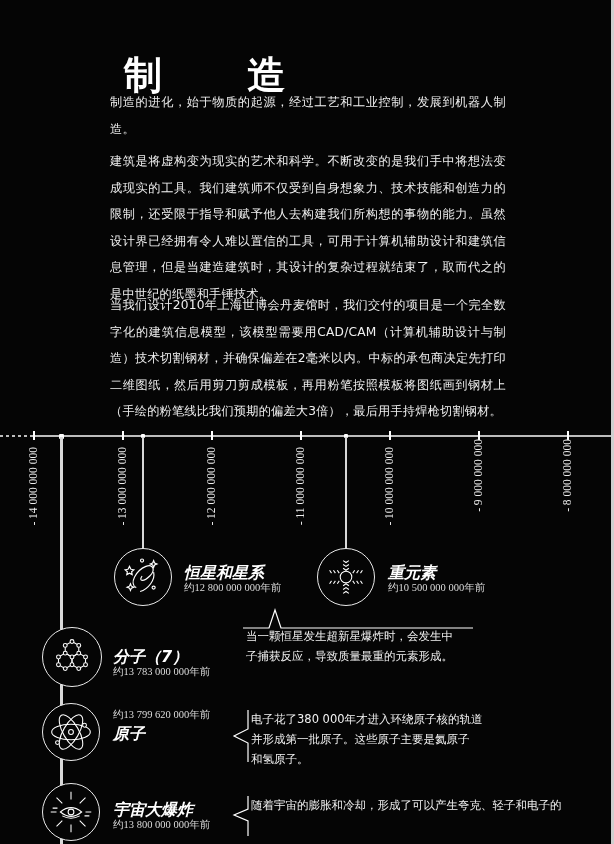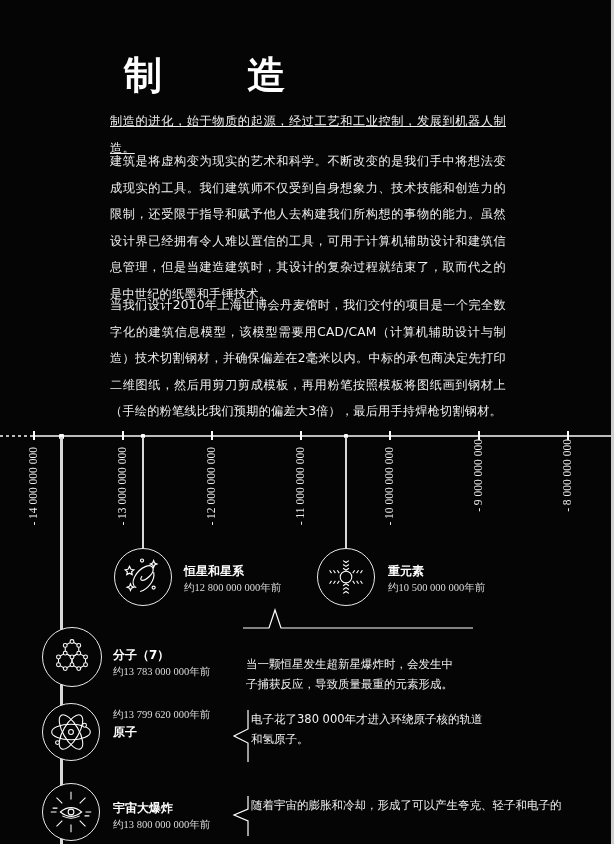--- a/index.html
+++ b/index.html
@@ -12,39 +12,39 @@
   .right-edge { position: absolute; right: 0; top: 0; width: 3px; height: 844px; background: #cfcfcf; }
   .title {
     position: absolute; left: 108px; top: 36px;
     font-size: 38px; font-weight: bold; letter-spacing: 36px; line-height: 46px;
   }
   .para {
     position: absolute; left: 110px; width: 396px;
     font-size: 12.2px; line-height: 26.5px; color: #f0f0f0; letter-spacing: 0.2px;
     text-align: justify;
   }
-  .p0 { top: 108px; text-decoration: underline; }
+  .p0 { top: 89px; }
   .p1 { top: 148px; }
   .p2 { top: 292px; }
 
   .axis { position: absolute; left: 0; top: 435px; width: 611px; height: 2px; background: #bdbdbd; }
   .axis-dash { position: absolute; left: 0; top: 435px; width: 33px; height: 2px;
     background: repeating-linear-gradient(90deg, #bdbdbd 0 3px, transparent 3px 6px); }
   .tick { position: absolute; top: 431px; width: 1.5px; height: 9px; background: #fff; }
   .tick-label {
     position: absolute; top: 447px; width: 80px; height: 14px;
     font-family: "Liberation Serif", serif; font-size: 11.5px; color: #eee;
     transform-origin: 0 0; white-space: nowrap; text-align: right;
   }
   .vline { position: absolute; background: #d8d8d8; }
   .dot { position: absolute; width: 5px; height: 5px; background: #fff; border-radius: 1px; }
 
   .node { position: absolute; border: 1.5px solid #eaeaea; border-radius: 50%; box-sizing: border-box; background: #050505; }
   .node svg { position: absolute; left: 0; top: 0; width: 100%; height: 100%; }
-  .ev-title { position: absolute; font-size: 12px; font-weight: bold; color: #fff; white-space: nowrap; }
+  .ev-title { position: absolute; font-size: 16px; font-weight: bold; color: #fff; white-space: nowrap; font-style: italic; }
   .ev-date { position: absolute; font-size: 10.5px; color: #ddd; white-space: nowrap; font-family: "Liberation Serif", serif; }
   .note { position: absolute; font-size: 11.5px; line-height: 20px; color: #f2f2f2; white-space: nowrap; }
   .bracket { position: absolute; }
 </style>
 </head>
 <body>
 
 <div class="right-edge"></div>
 
 <h1 class="title" style="margin:16px">制 造</h1>
@@ -108,21 +108,21 @@
       <path d="M12 36 l2-3 M16 36 l2-3 M20 36 l2-3"></path>
       <path d="M46 36 l-2-3 M42 36 l-2-3 M38 36 l-2-3"></path>
     </svg>
   </div>
   <div class="ev-title" style="left:388px;top:563px">重元素</div>
   <div class="ev-date" style="left:388px;top:581px">约10 500 000 000年前</div>
 
   <svg class="bracket" style="left:243px;top:605px" width="230" height="25">
     <path d="M0 23 L 26 23 L 32 5 L 38 23 L 230 23" fill="none" stroke="#fff" stroke-width="1.2"></path>
   </svg>
-  <div class="note" style="left:246px;top:654px">
+  <div class="note" style="left:246px;top:626px">
     <div>当一颗恒星发生超新星爆炸时，会发生中</div>
     <div>子捕获反应，导致质量最重的元素形成。</div>
   </div>
 </div>
 
 <div>
   <div class="node" style="left:42px;top:627px;width:60px;height:60px">
     <svg viewBox="0 0 60 60" fill="none" stroke="#fff" stroke-width="1.1">
       <path d="M30 14 L37 18 L37 26 L30 30 L23 26 L23 18 Z"></path>
       <path d="M23 26 L23 34 L16 38 L9 34 L9 26 L16 22 Z" transform="translate(7,4)"></path>
@@ -160,20 +160,21 @@
     </svg>
   </div>
   <div class="ev-title" style="left:113px;top:724px">原子</div>
   <div class="ev-date" style="left:113px;top:708px">约13 799 620 000年前</div>
 
   <svg class="bracket" style="left:232px;top:709px" width="18" height="54">
     <path d="M16 1 L16 20 L2 27 L16 34 L16 53" fill="none" stroke="#fff" stroke-width="1.2"></path>
   </svg>
   <div class="note" style="left:251px;top:709px">
     <div>电子花了380 000年才进入环绕原子核的轨道</div>
+    <div>并形成第一批原子。这些原子主要是氦原子</div>
     <div>和氢原子。</div>
   </div>
 </div>
 
 <div>
   <div class="node" style="left:42px;top:783px;width:58px;height:58px">
     <svg viewBox="0 0 58 58" fill="none" stroke="#fff" stroke-width="1.1">
       <path d="M18 29 Q 29 20, 40 29 Q 29 38, 18 29 Z"></path>
       <circle cx="29" cy="29" r="3"></circle>
       <path d="M8 29 h6 M44 29 h6 M10 25 h5 M43 33 h5"></path>

